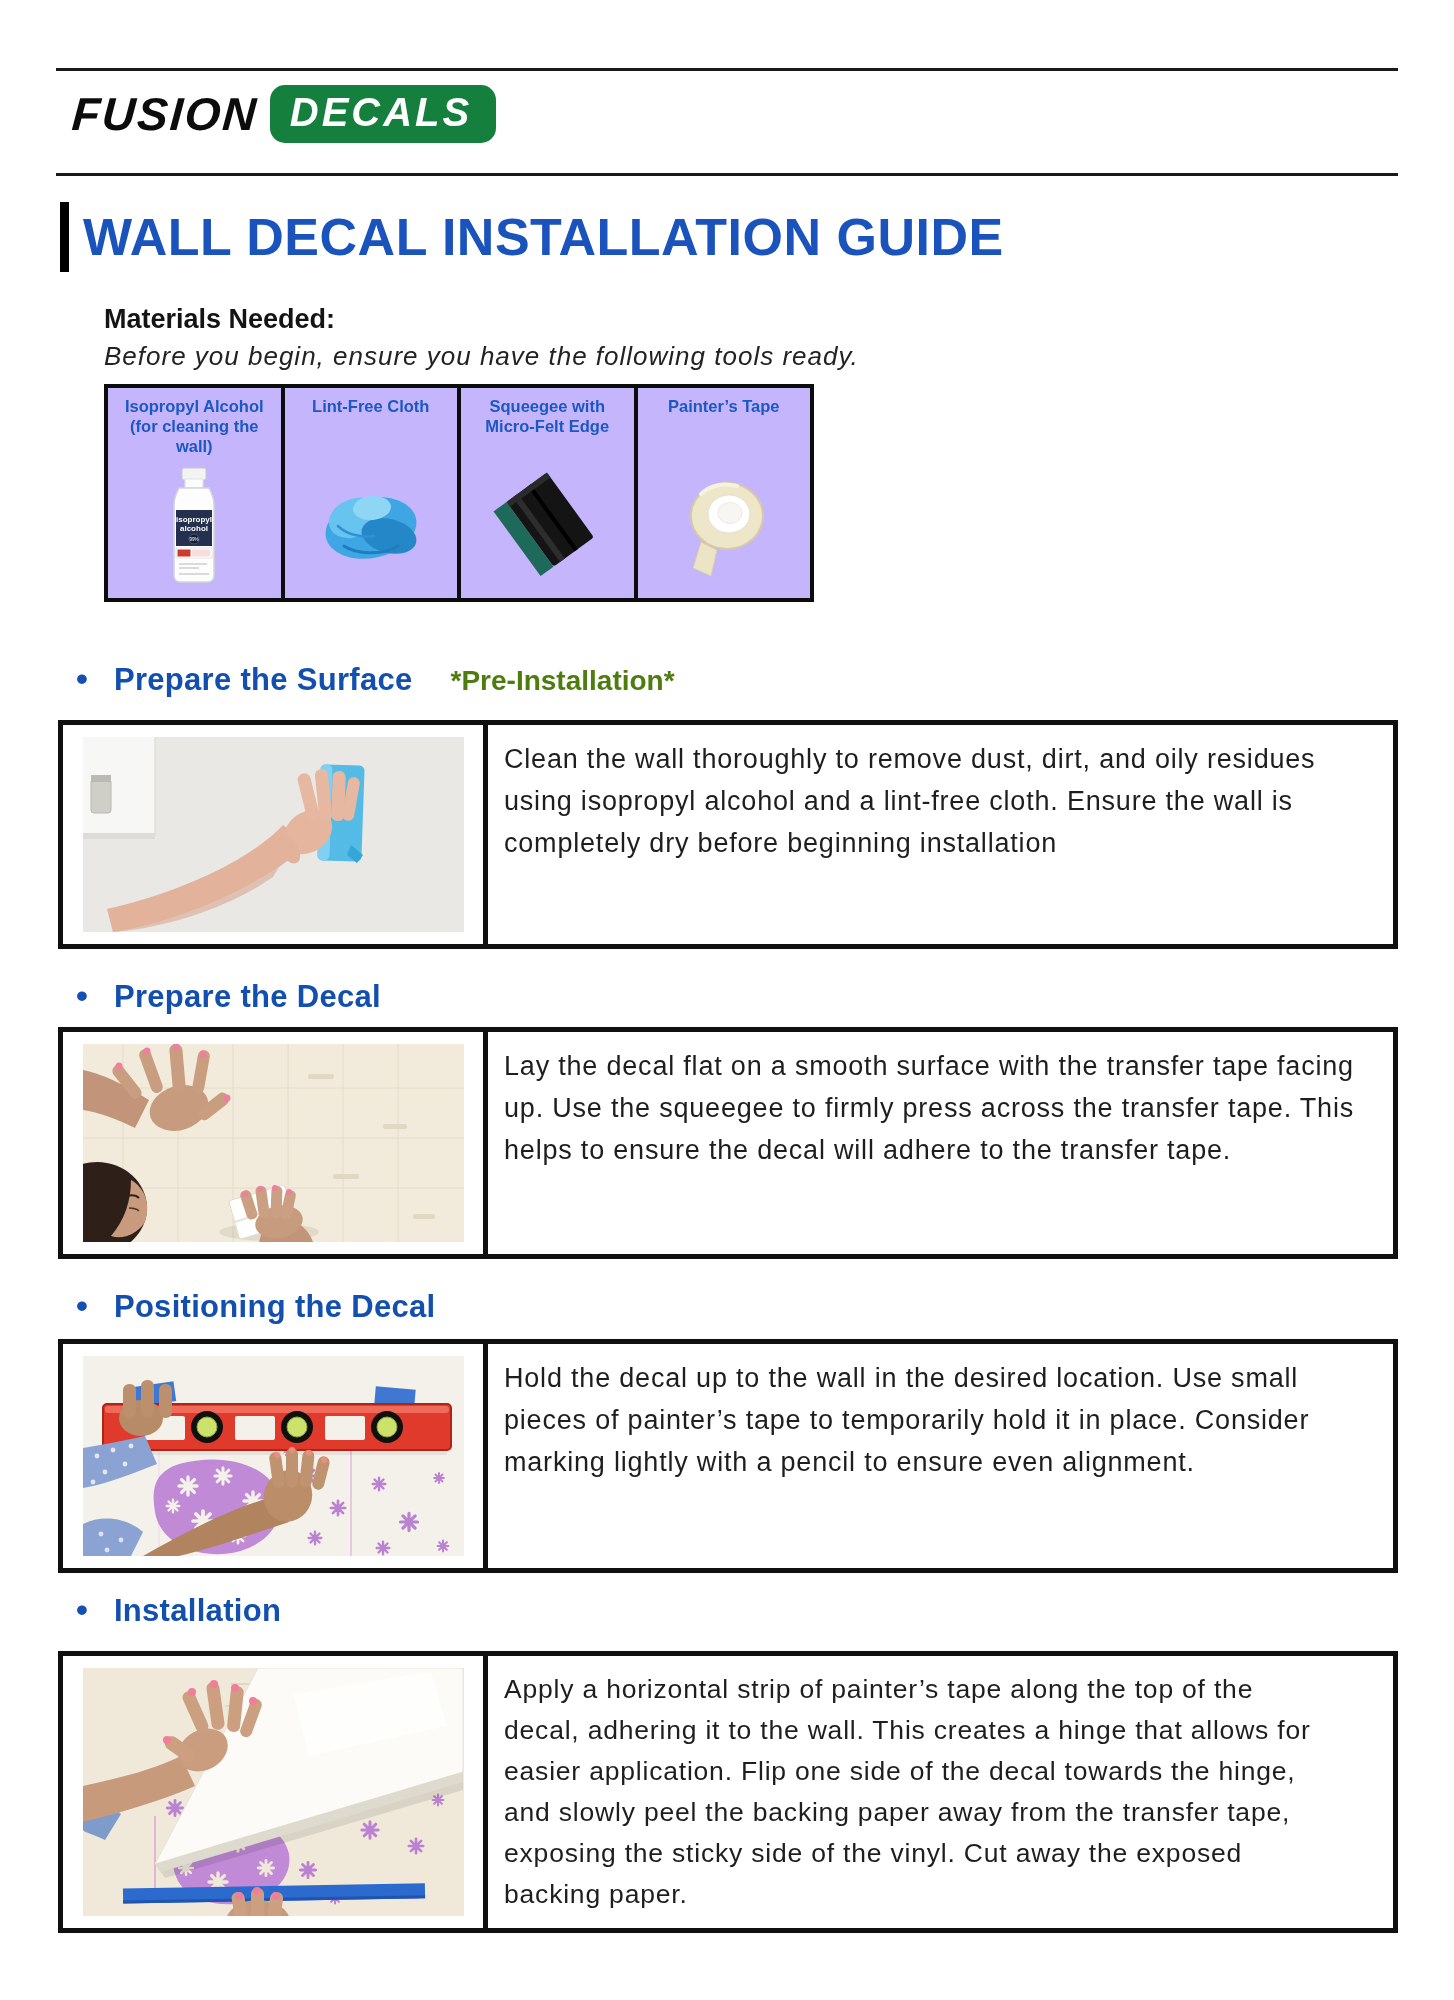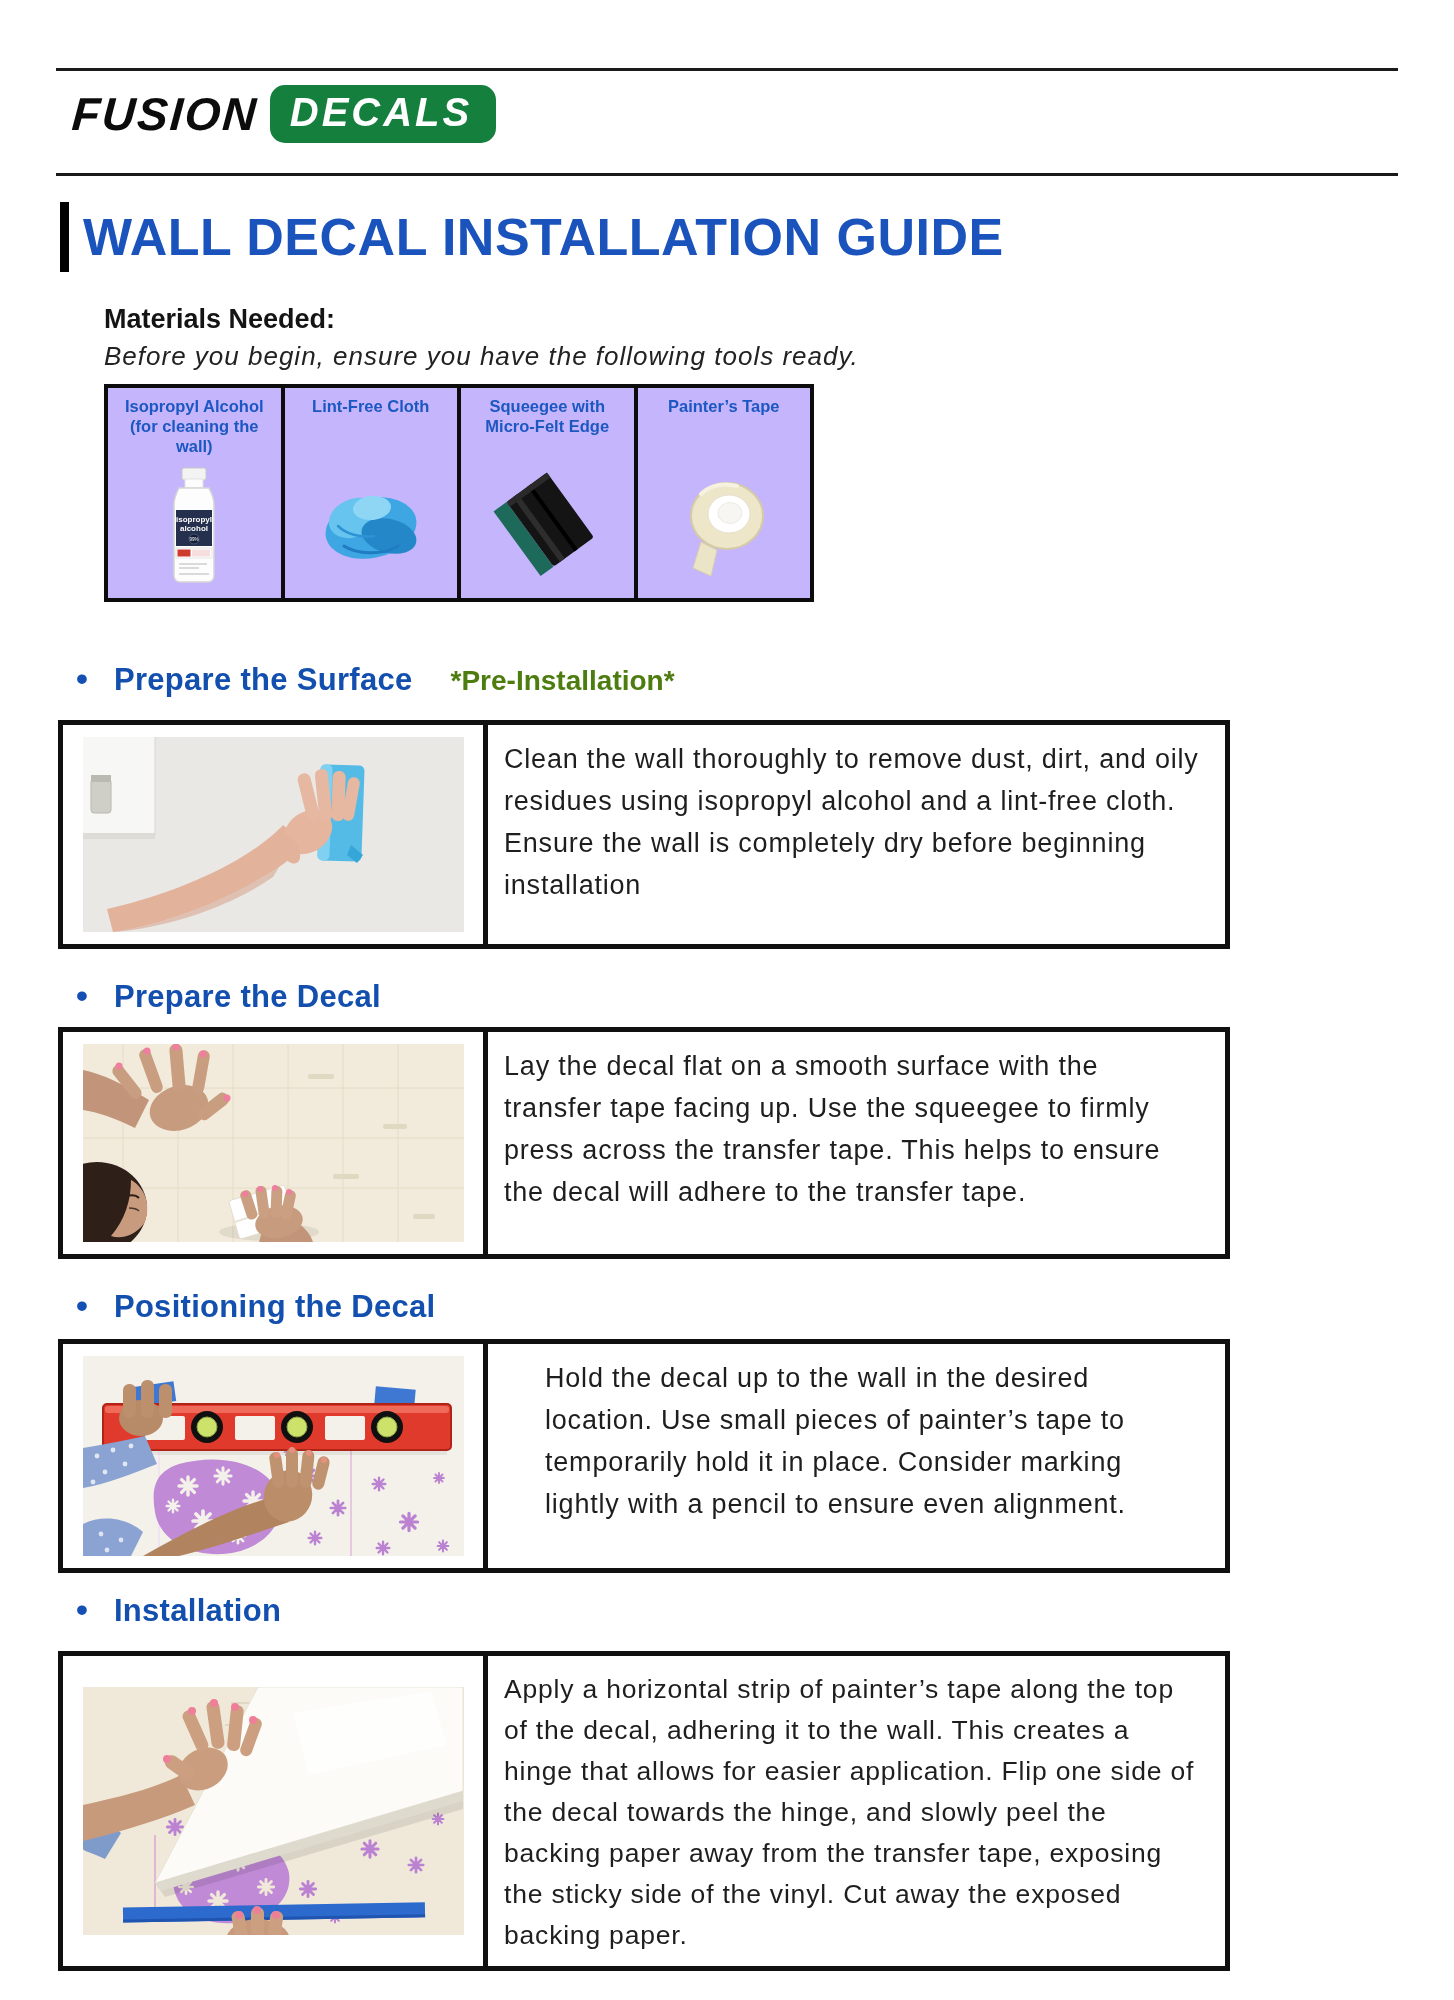--- a/index.html
+++ b/index.html
@@ -22,26 +22,26 @@
   .mat-cell{flex:1 1 0;border-right:4px solid #0c0c0c;display:flex;flex-direction:column;align-items:center;box-sizing:border-box;background:#c4b5fd;}
   .mat-cell:last-child{border-right:none;}
   .mat-label{padding:8px 8px 2px;font-size:16.5px;line-height:20px;font-weight:700;color:#1d57c2;text-align:center;min-height:64px;}
   .mat-icon{flex:1;display:flex;align-items:flex-end;padding-bottom:20px;}
   
   .section-h{display:flex;align-items:baseline;margin:0 0 0 20px;}
   .section-h .bullet{color:#1450b4;font-size:34px;line-height:36px;margin-right:26px;font-weight:700;}
   .section-h h2{margin:0;font-size:31px;line-height:36px;font-weight:800;color:#134fae;letter-spacing:.3px;}
   .section-h .h-note{margin-left:38px;font-size:28px;font-weight:800;color:#4d7c0f;}
   .mt-h1{margin-top:58px;}.mt-h2{margin-top:28px;}.mt-h3{margin-top:28px;}.mt-h4{margin-top:18px;}
-  .step-box{margin:22px 0 0 2px;width:1172px;border:5px solid #101010;display:flex;box-sizing:border-box;background:#fff;}
+  .step-box{margin:22px 0 0 2px;width:1340px;border:5px solid #101010;display:flex;box-sizing:border-box;background:#fff;}
   .mt-b2{margin-top:12px;}.mt-b3{margin-top:14px;}.mt-b4{margin-top:22px;}
   .photo-cell{flex:0 0 425px;width:425px;border-right:5px solid #101010;display:flex;align-items:center;justify-content:center;padding:12px 0;box-sizing:border-box;background:#fff;}
   .text-cell{flex:1;padding:13px 24px 10px 16px;box-sizing:border-box;}
   .text-cell p{margin:0;font-size:27px;line-height:42px;letter-spacing:.8px;color:#1e1e1e;max-width:880px;}
-  .b1{min-height:222px;}.b2{min-height:218px;}.b3{min-height:223px;gap:41px;}.b4{min-height:272px;}
+  .b1{min-height:222px;}.b2{min-height:218px;}.b3{min-height:223px;}.b4{min-height:272px;}
   .b4 .text-cell p{font-size:26.5px;line-height:41px;max-width:810px;}
   svg{display:block;}
 </style>
 </head>
 <body>
 
 <div class="page">
 
   <div class="rule rule-top"></div>
 

